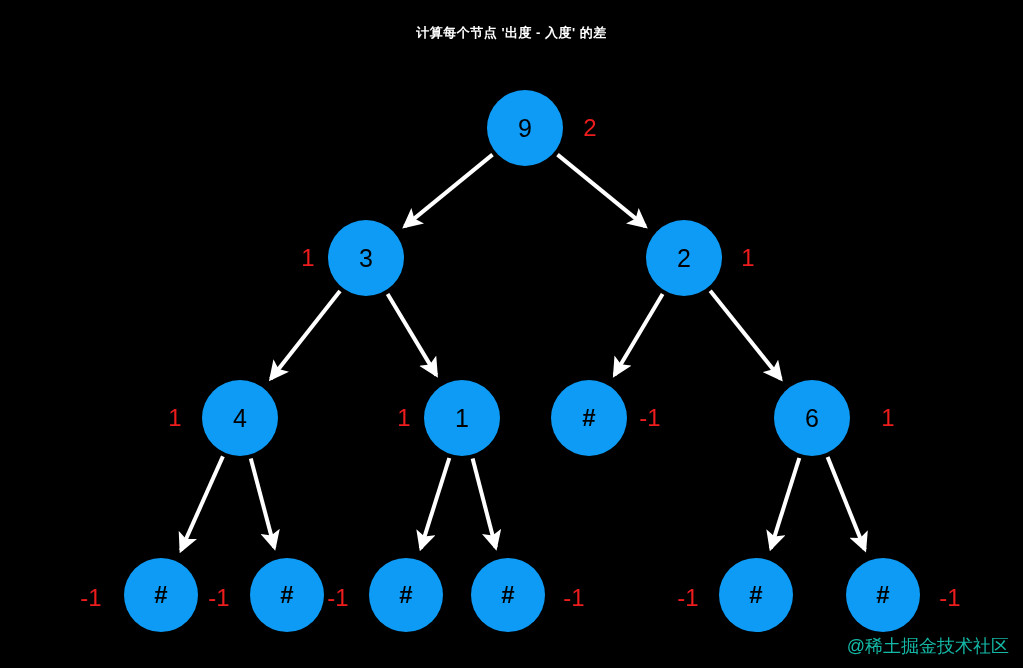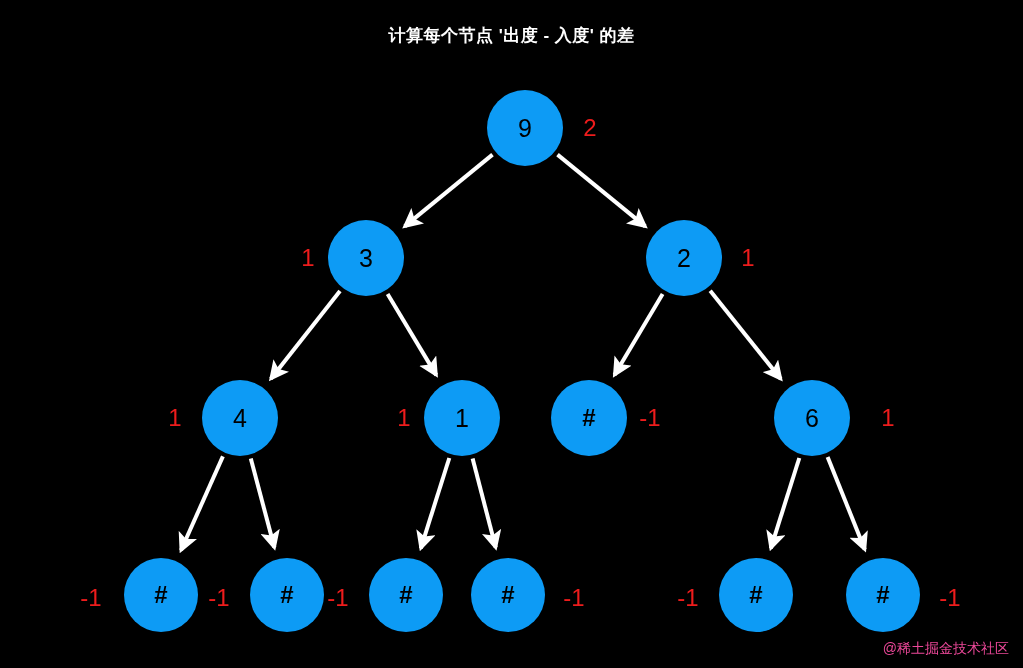--- a/index.html
+++ b/index.html
@@ -21,21 +21,21 @@
     height: 668px;
     background: #000000;
   }
   #title {
     position: absolute;
     top: 24px;
     left: 0;
     width: 1023px;
     text-align: center;
     color: #ffffff;
-    font-size: 17px;
+    font-size: 13px;
     font-weight: bold;
     letter-spacing: 0.5px;
     font-family: "Liberation Sans", "DejaVu Sans", sans-serif;
   }
   #edges {
     position: absolute;
     top: 0;
     left: 0;
     width: 1023px;
     height: 668px;
@@ -66,22 +66,22 @@
     font-family: "Liberation Sans", "DejaVu Sans", sans-serif;
     transform: translate(-50%, -50%);
     white-space: nowrap;
     line-height: 1;
     user-select: none;
   }
   #watermark {
     position: absolute;
     right: 14px;
     bottom: 10px;
-    color: #ec4899;
-    font-size: 14px;
+    color: #14b8a6;
+    font-size: 18px;
     font-family: "Liberation Sans", "DejaVu Sans", sans-serif;
     user-select: none;
   }
 </style>
 </head>
 <body>
 
 <div id="canvas">
 
   <div id="title">计算每个节点 '出度 - 入度' 的差</div>

